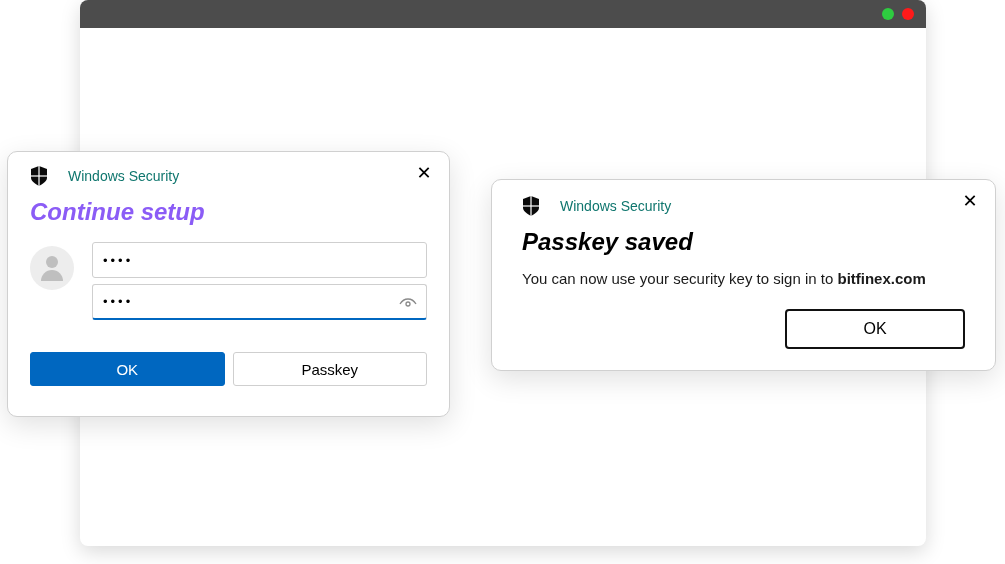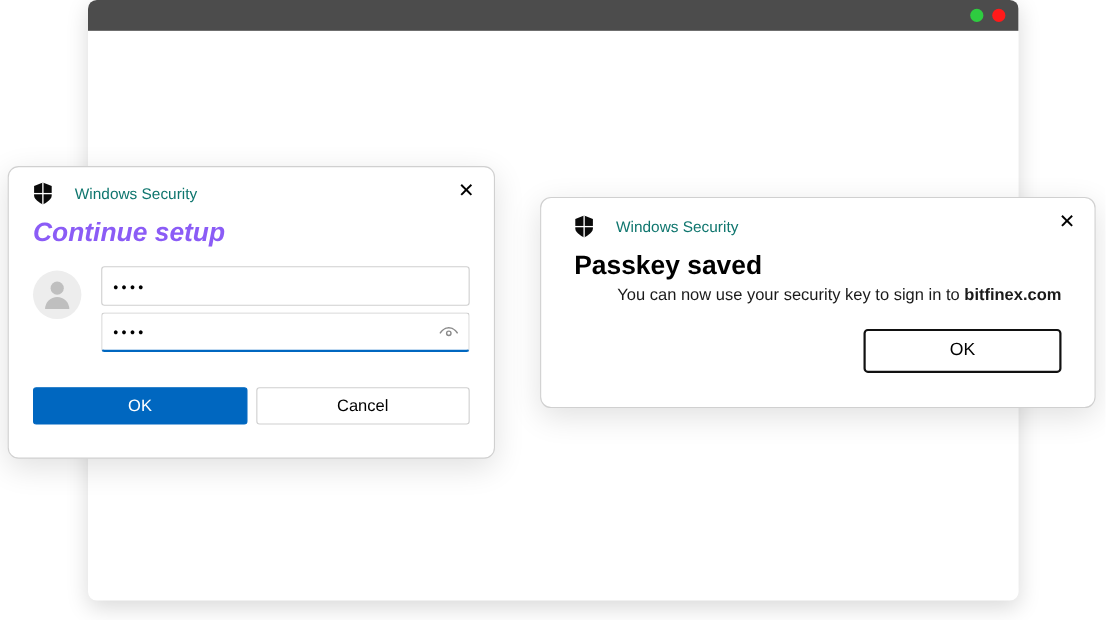--- a/index.html
+++ b/index.html
@@ -164,26 +164,26 @@
       color: #fff;
       border-color: #0067c0;
     }
 
     .dlg-body-right {
       padding: 8px 30px 20px 30px;
     }
     .saved-heading {
       font-size: 24px;
       font-weight: 600;
-      margin-bottom: 4px;
+      margin-bottom: 14px;
+      font-style: italic;
     }
     .saved-text {
       font-size: 15px;
       color: #1a1a1a;
-      text-align: right;
     }
     .bold { font-weight: 600; }
     .ok-right {
       float: right;
       margin-top: 22px;
       width: 180px;
       height: 40px;
       border: 2px solid #111;
       background: #fff;
       border-radius: 4px;
@@ -232,21 +232,21 @@
             <svg width="18" height="12" viewBox="0 0 18 12">
               <path d="M1 6 C1 6 4 1 9 1 C14 1 17 6 17 6" fill="none" stroke="#8a8a8a" stroke-width="1.3"></path>
               <circle cx="9" cy="6" r="2" fill="none" stroke="#8a8a8a" stroke-width="1.3"></circle>
             </svg>
           </span>
         </div>
       </div>
     </div>
     <div class="btn-row">
       <button class="btn btn-primary">OK</button>
-      <button class="btn">Cancel</button>
+      <button class="btn">Passkey</button>
     </div>
   </div>
 </div>
 
 <div class="dialog dialog-right">
   <div class="dlg-header">
     <span class="shield">
       <svg viewBox="0 0 18 20" width="18" height="20">
         <path d="M9 0 L17 3 C17 3 17 10 17 12 C17 16 9 20 9 20 Z" fill="#0a0a0a"></path>
         <path d="M9 0 L1 3 C1 3 1 10 1 12 C1 16 9 20 9 20 Z" fill="#0a0a0a"></path>

